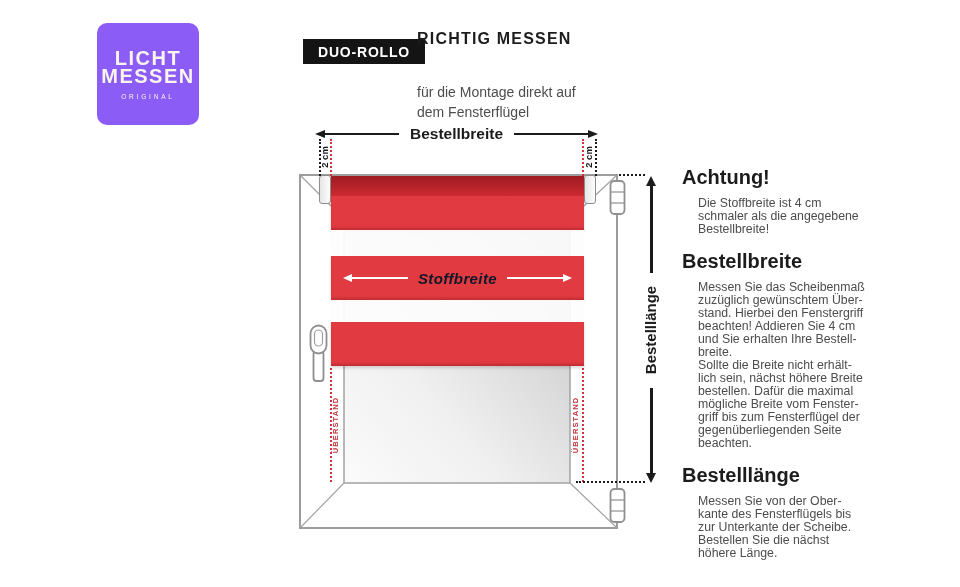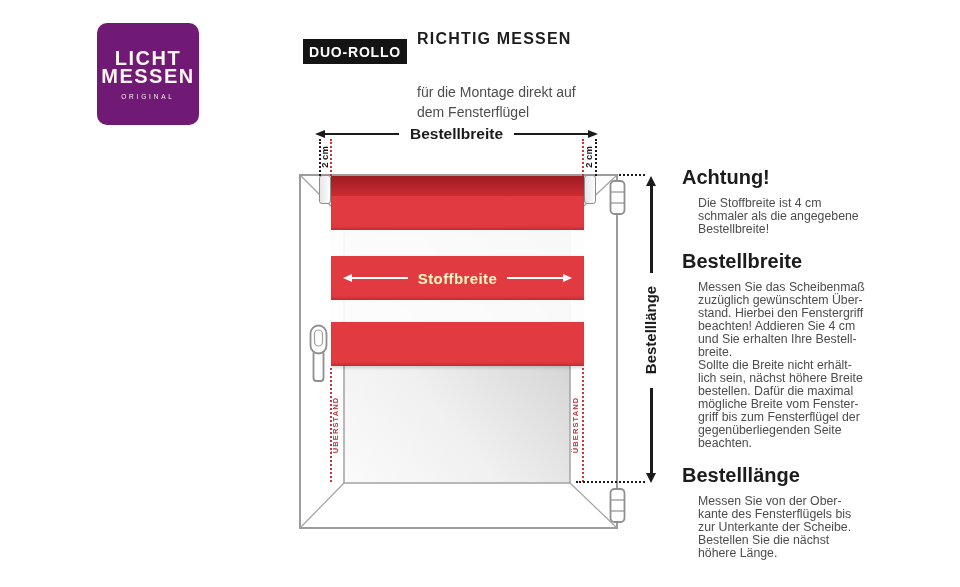--- a/index.html
+++ b/index.html
@@ -1,27 +1,27 @@
 <!DOCTYPE html>
 <html><head>
 <meta charset="utf-8">
 <style>
   html,body{margin:0;padding:0;background:#fff;}
   .stage{position:relative;width:960px;height:587px;background:#fff;overflow:hidden;
          font-family:"Liberation Sans","DejaVu Sans",sans-serif;}
 
   
-  .logo{position:absolute;left:97px;top:23px;width:102px;height:102px;background:#701a75;
+  .logo{position:absolute;left:97px;top:23px;width:102px;height:102px;background:#8b5cf6;
         border-radius:10px;display:flex;flex-direction:column;align-items:center;justify-content:center;}
   .logo-main{color:#faf5ec;font-weight:bold;font-size:20px;line-height:18px;letter-spacing:1.5px;text-align:center;}
   .logo-sub{color:#faf5ec;font-size:6.5px;letter-spacing:2.8px;margin-top:8px;text-align:center;}
 
   
   .hdr-badge{position:absolute;left:303px;top:39px;height:25px;min-width:96px;background:#141414;
-             display:inline-flex;align-items:center;justify-content:center;padding:0 6px;box-sizing:border-box;}
+             display:inline-flex;align-items:center;justify-content:center;padding:0 15px;box-sizing:border-box;}
   .hdr-badge span{color:#fff;font-weight:bold;font-size:14px;letter-spacing:0.8px;}
   .hdr-title{position:absolute;left:417px;top:30px;font-size:16px;font-weight:bold;color:#1d1d1d;letter-spacing:1.2px;}
   .hdr-sub{position:absolute;left:417px;top:82px;font-size:14px;color:#4d4d4d;line-height:20px;white-space:pre-line;}
 
   
   .win{position:absolute;left:0;top:0;width:960px;height:587px;}
 
   
   .roller{position:absolute;left:331px;top:176px;width:253px;height:20px;
           background:linear-gradient(#9e1c22,#b22229 45%,#ce2a31);}
@@ -30,21 +30,21 @@
   .cap.l{left:319px;} .cap.r{left:584px;}
   .band{position:absolute;left:331px;width:253px;background:#e13b41;
         box-shadow:inset 0 -3px 3px -1px rgba(140,20,25,.38), 0 2px 3px rgba(0,0,0,.15);}
   .band1{top:196px;height:34px;}
   .band2{top:256px;height:44px;display:flex;align-items:center;padding:0 12px;box-sizing:border-box;}
   .band3{top:322px;height:44px;}
   .gapband{position:absolute;left:331px;width:253px;background:rgba(253,253,254,0.92);}
   .gap1{top:230px;height:26px;} .gap2{top:300px;height:22px;}
 
   .sb-line{flex:1;height:2px;background:#fff;}
-  .sb-label{color:#fef9c3;font-weight:bold;font-size:15px;letter-spacing:.4px;margin:0 10px;white-space:nowrap;}
+  .sb-label{color:#0f172a;font-weight:bold;font-size:15px;letter-spacing:.4px;margin:0 10px;white-space:nowrap;font-style:italic;}
   .tri{width:0;height:0;}
   .tri.wl{border-top:4.5px solid transparent;border-bottom:4.5px solid transparent;border-right:9px solid #fff;}
   .tri.wr{border-top:4.5px solid transparent;border-bottom:4.5px solid transparent;border-left:9px solid #fff;}
   .tri.bl{border-top:4.5px solid transparent;border-bottom:4.5px solid transparent;border-right:10px solid #1b1b1b;}
   .tri.br{border-top:4.5px solid transparent;border-bottom:4.5px solid transparent;border-left:10px solid #1b1b1b;}
   .tri.bu{border-left:5px solid transparent;border-right:5px solid transparent;border-bottom:10px solid #1b1b1b;}
   .tri.bd{border-left:5px solid transparent;border-right:5px solid transparent;border-top:10px solid #1b1b1b;}
 
   
   .bb-arrow{position:absolute;left:315px;top:126px;width:283px;height:15px;display:flex;align-items:center;}

